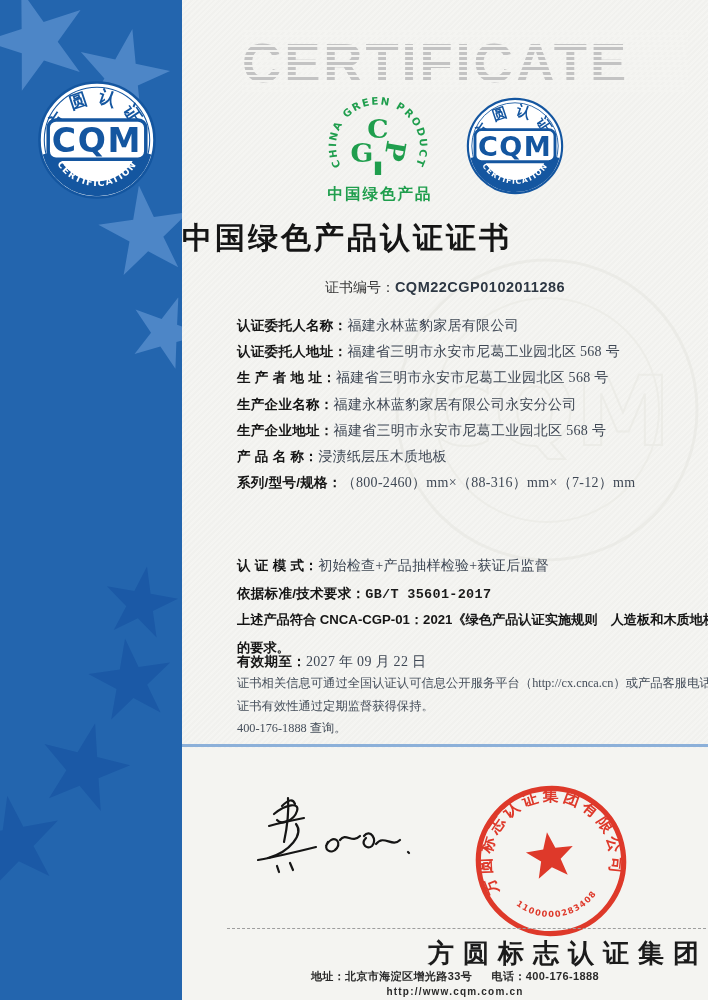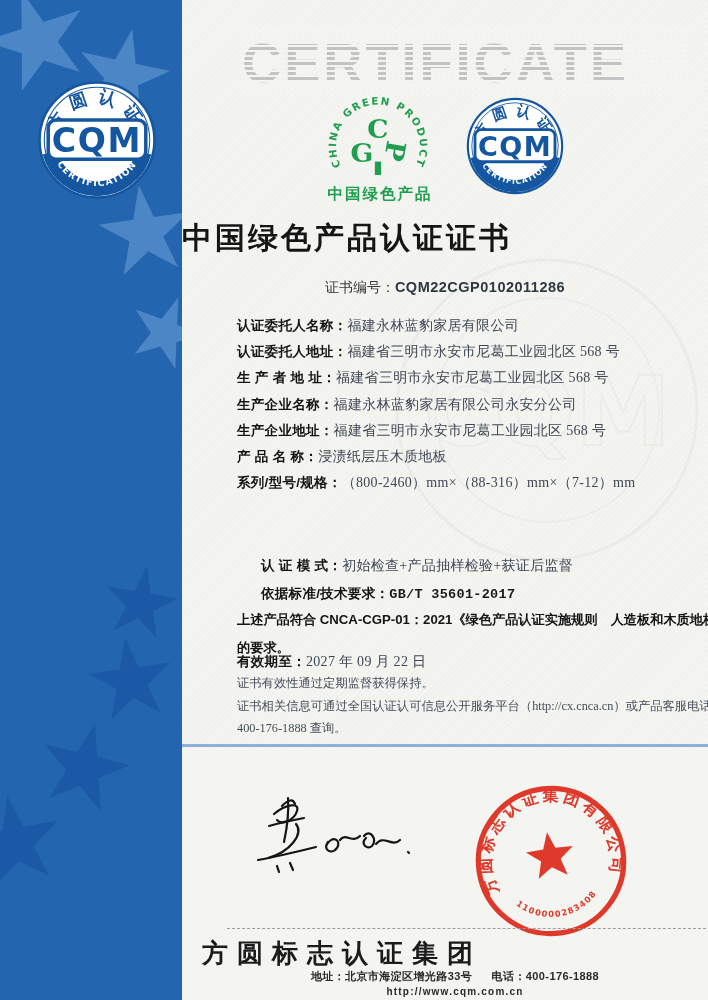--- a/index.html
+++ b/index.html
@@ -29,32 +29,32 @@
          letter-spacing:3px;color:#151515;}
   .certno{position:absolute;left:0;top:279px;width:100%;text-align:center;
          font-family:"Liberation Serif","DejaVu Serif",serif;font-size:14px;color:#3a3a3a;}
   .certno .num{font-family:"Liberation Sans","DejaVu Sans",sans-serif;font-weight:700;
          font-size:14.5px;color:#2e3844;letter-spacing:.5px;}
   .fields{position:absolute;left:55px;top:312px;right:6px;}
   .frow{height:26.2px;line-height:26.2px;white-space:nowrap;}
   .flabel{font-weight:700;font-size:13.5px;color:#141414;letter-spacing:.3px;}
   .fvalue{font-family:"Liberation Serif","DejaVu Serif",serif;font-size:14px;color:#3e4754;letter-spacing:.3px;}
   .midblock{position:absolute;left:55px;top:551px;right:4px;}
-  .mrow{height:27.5px;line-height:27.5px;white-space:nowrap;margin-left:24px;}
+  .mrow{height:27.5px;line-height:27.5px;white-space:nowrap;}
   .bold-val{font-weight:700;font-size:13.5px;color:#1a1a1a;letter-spacing:.3px;font-family:Liberation Mono, monospace;}
   .comp{font-weight:700;font-size:13.2px;color:#141414;line-height:27.5px;white-space:nowrap;}
   .dates{position:absolute;left:55px;top:648px;right:28px;display:flex;justify-content:space-between;
          height:26px;line-height:26px;white-space:nowrap;}
   .notes{position:absolute;left:55px;top:672px;right:4px;
          font-family:"Liberation Serif","DejaVu Serif",serif;font-size:12.3px;color:#454e5a;
          line-height:22.5px;white-space:nowrap;}
   .signature{position:absolute;left:70px;top:790px;width:170px;height:100px;}
   .seal{position:absolute;left:286px;top:778px;width:166px;height:166px;transform:rotate(-8deg);opacity:.93;}
   .divider{position:absolute;left:45px;right:2px;top:928px;border-top:1.5px dashed #9e9e9e;}
-  .footer-org{position:absolute;left:20px;top:936px;right:0;text-align:left;font-weight:900;
+  .footer-org{position:absolute;left:20px;top:936px;right:0;text-align:right;font-weight:900;
          font-size:26px;letter-spacing:9px;color:#1b1b1b;}
   .footer-addr{position:absolute;left:20px;top:969px;right:0;text-align:center;font-weight:700;
          font-size:11px;color:#2a2a2a;letter-spacing:.4px;}
   .footer-addr span{margin:0 8px;}
   .footer-url{position:absolute;left:20px;top:986px;right:0;text-align:center;font-weight:700;
          font-size:10px;color:#2a2a2a;letter-spacing:1.2px;}
   .bottom-line{position:absolute;left:0;right:0;bottom:1px;height:3px;background:#8cb0d9;}
 </style>
 </head>
 <body>
@@ -149,22 +149,22 @@
       <div class="mrow"><span class="flabel">依据标准/技术要求：</span><span class="bold-val">GB/T 35601-2017</span></div>
       <div class="comp">上述产品符合 CNCA-CGP-01：2021《绿色产品认证实施规则　人造板和木质地板》</div>
       <div class="comp">的要求。</div>
     </div>
 
     <div class="dates">
       <div><span class="flabel">有效期至：</span><span class="fvalue">2027 年 09 月 22 日</span></div>
     </div>
 
     <div class="notes">
+      <div>证书相关信息可通过全国认证认可信息公开服务平台（http://cx.cnca.cn）或产品客服电话</div>
       <div>证书有效性通过定期监督获得保持。</div>
-      <div>证书相关信息可通过全国认证认可信息公开服务平台（http://cx.cnca.cn）或产品客服电话</div>
       <div>400-176-1888 查询。</div>
     </div>
 
     <svg class="signature" viewBox="0 0 170 100">
       <g fill="none" stroke="#151515" stroke-width="2.2" stroke-linecap="round">
         <path d="M 30,16 Q 40,6 43,14"></path>
         <path d="M 22,24 C 34,14 48,12 45,21 C 42,31 29,35 25,30"></path>
         <path d="M 36,8 C 37,22 35,38 32,52"></path>
         <path d="M 17,36 C 28,33 42,30 52,28"></path>
         <path d="M 44,34 C 52,44 38,62 16,68"></path>

